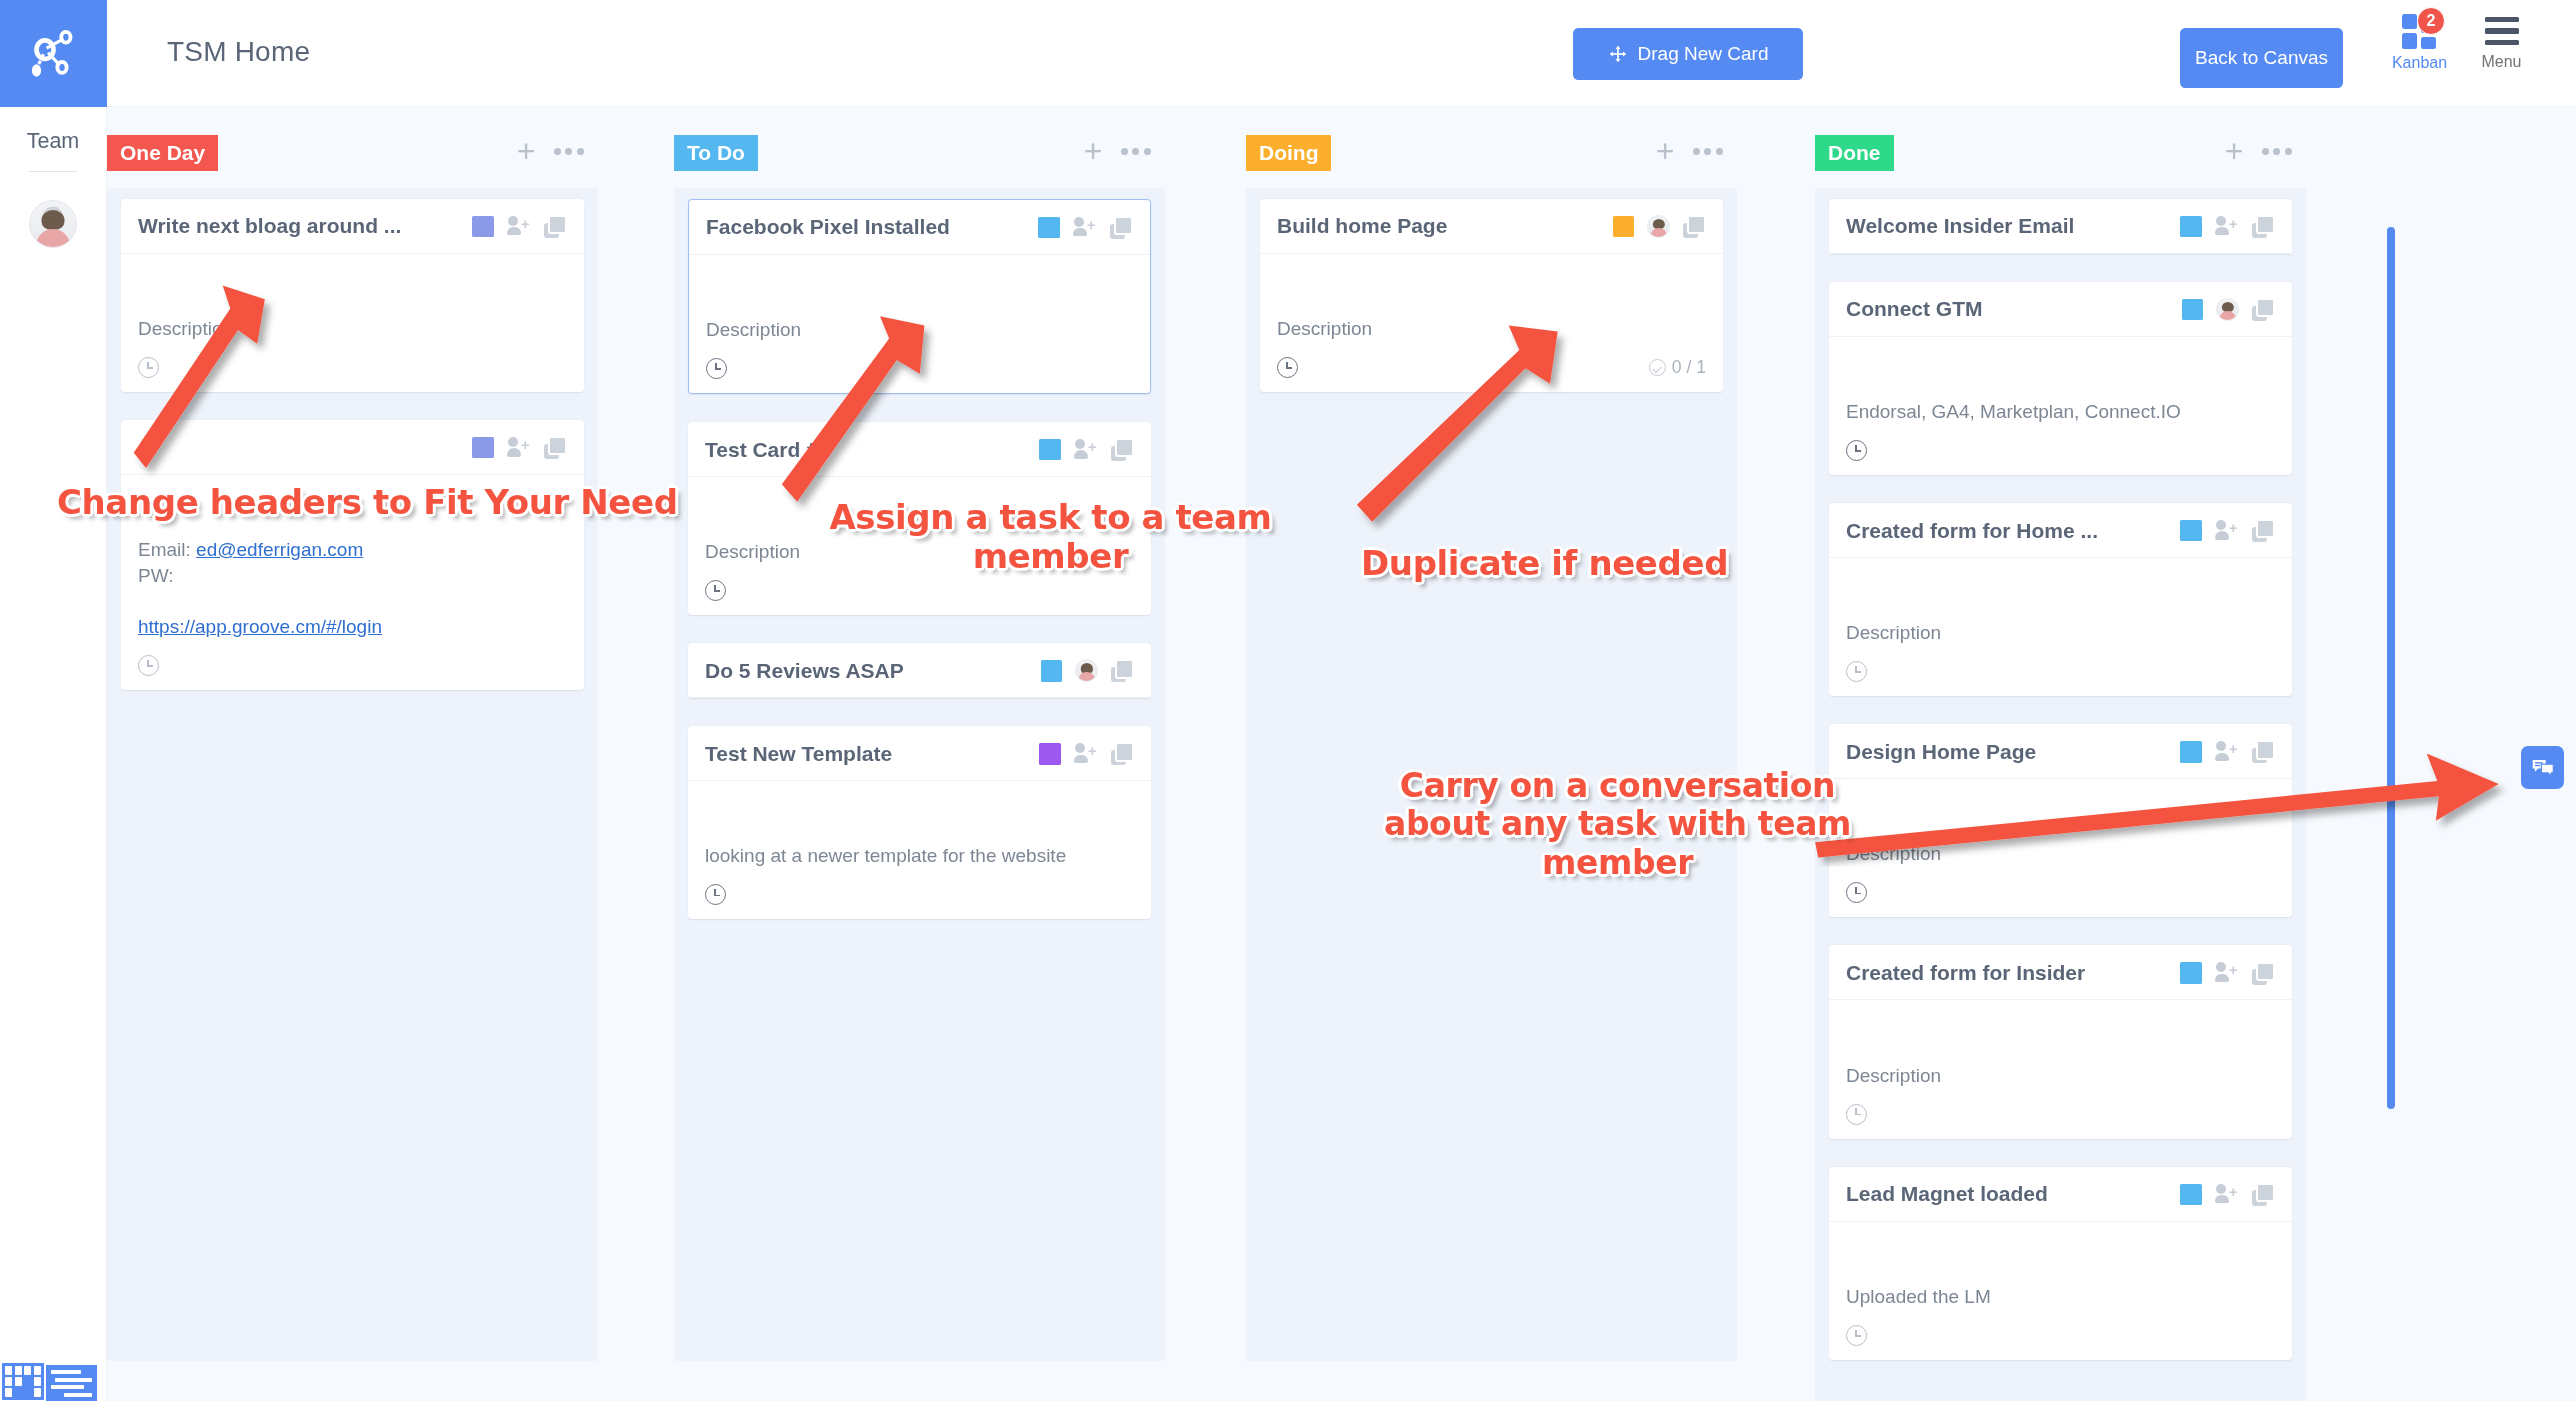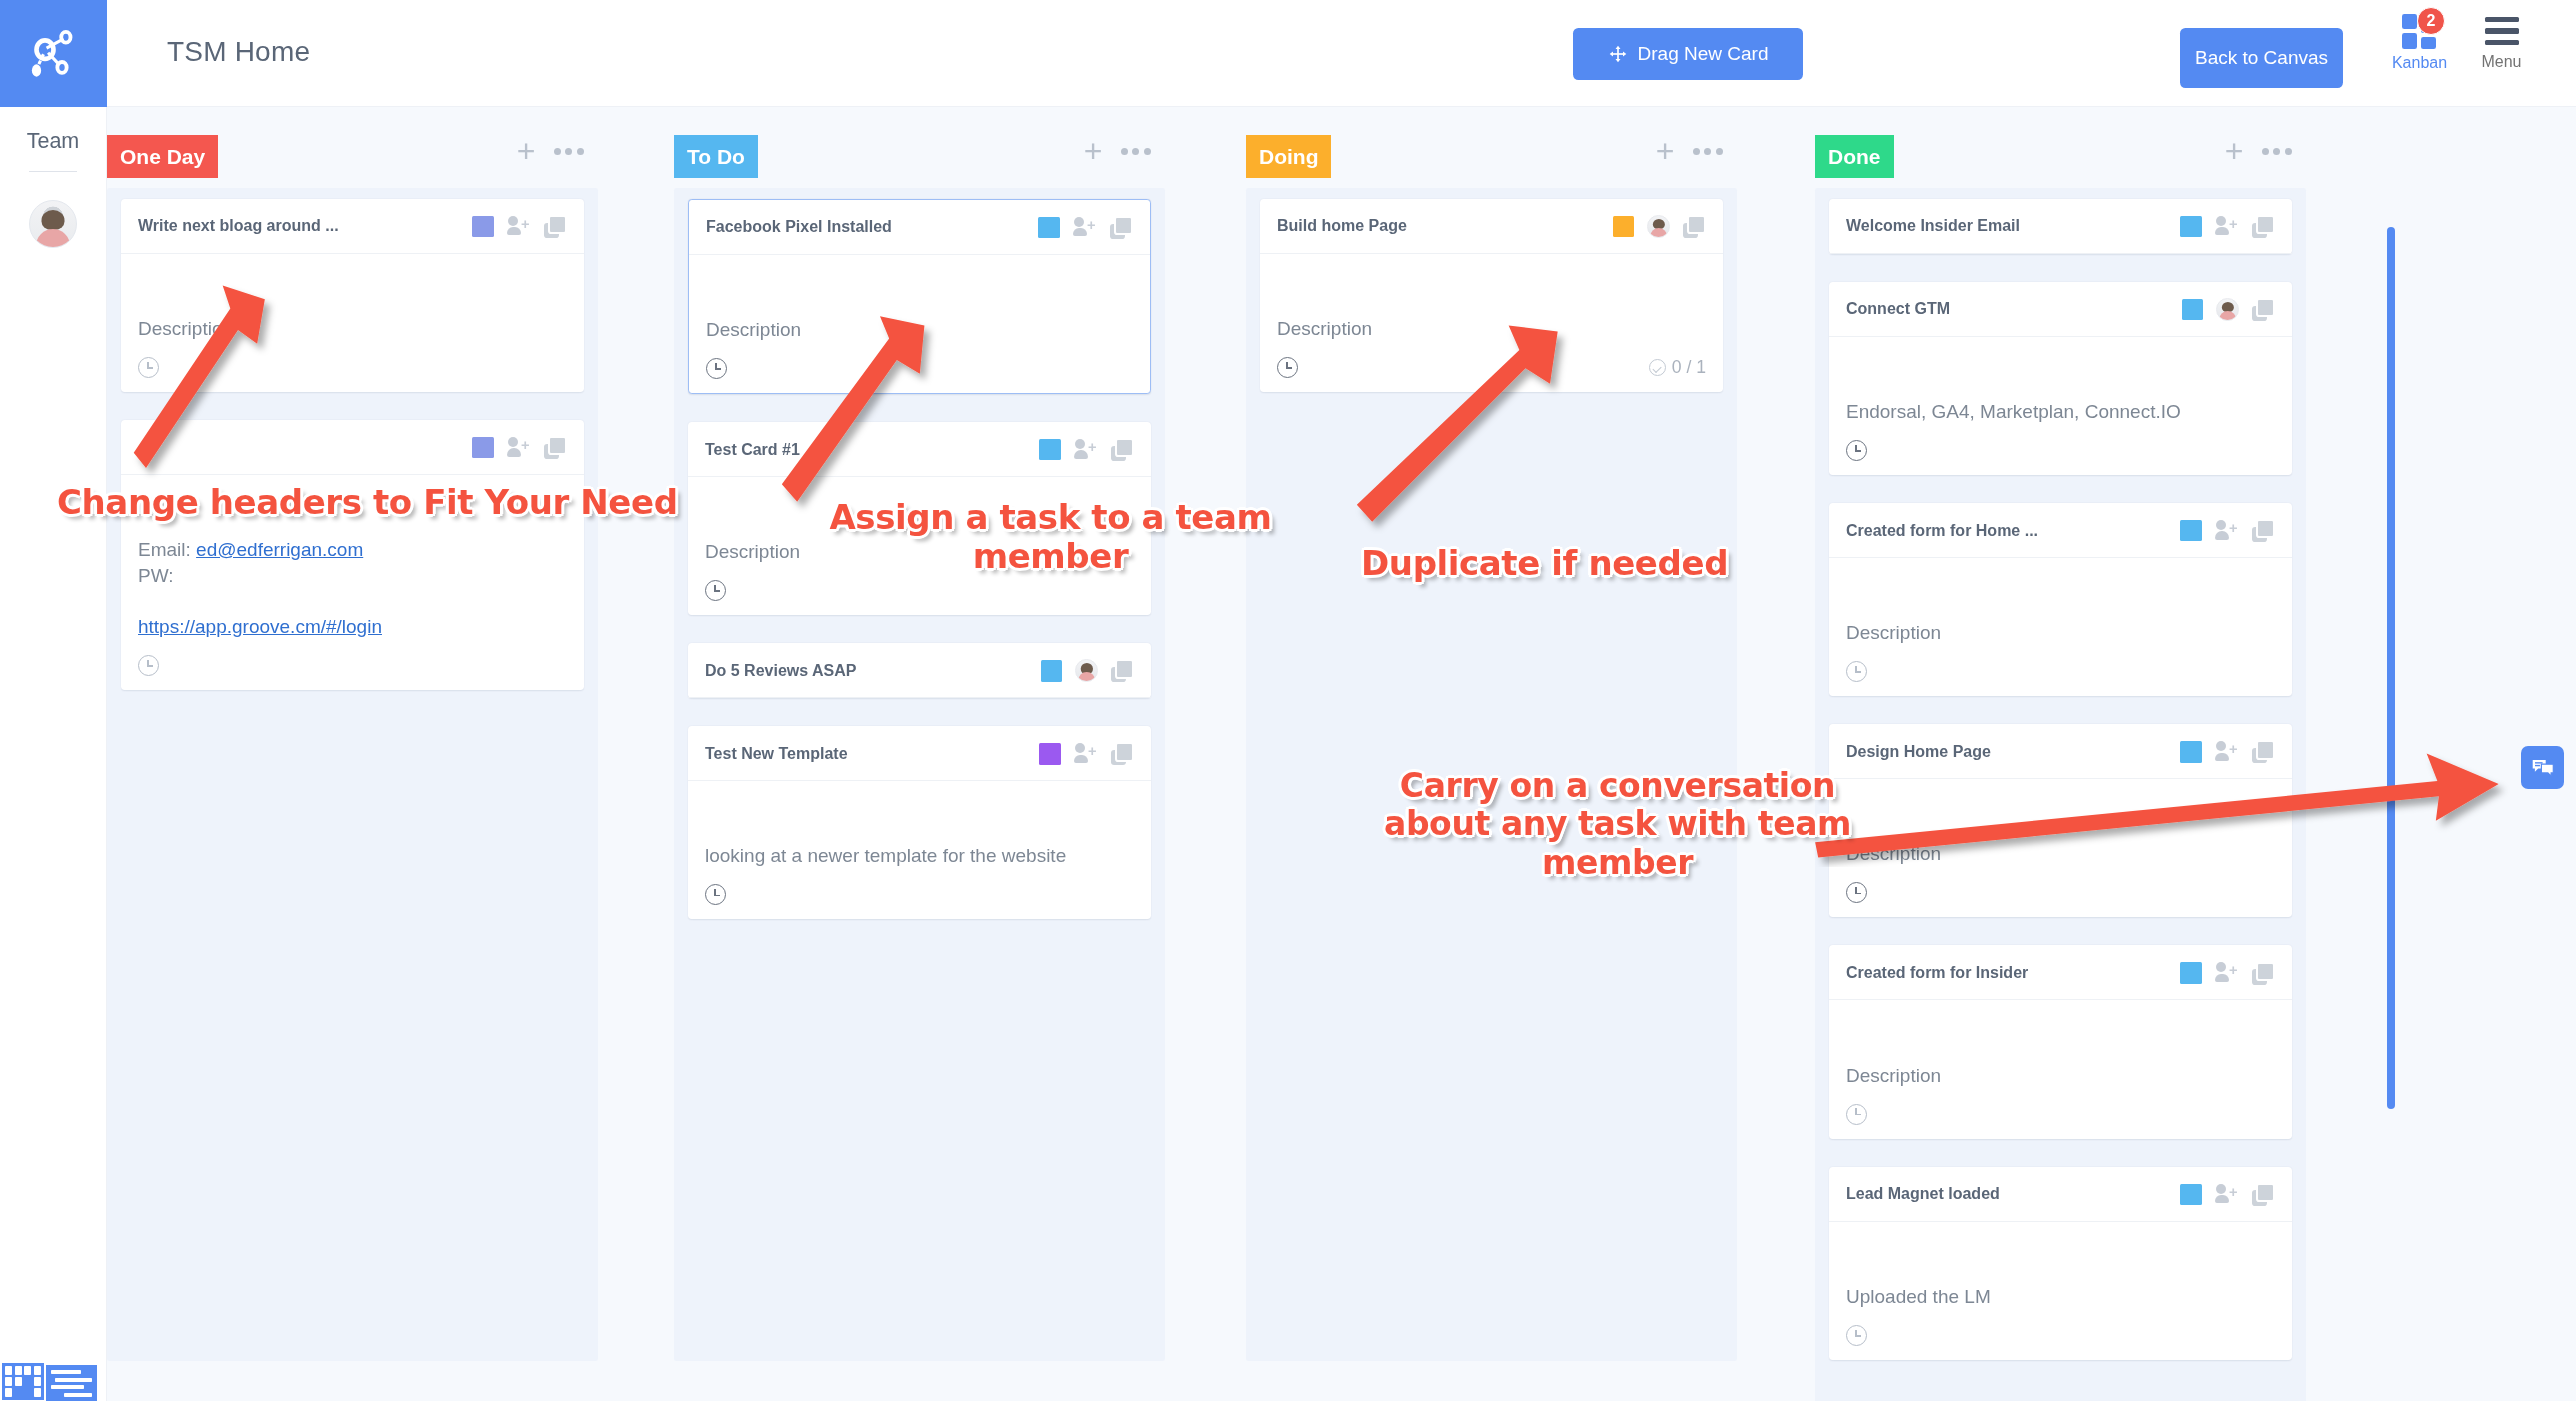--- a/index.html
+++ b/index.html
@@ -126,21 +126,21 @@
   .sb-icon2 b:nth-child(4){ width: 68%; margin-left:auto; }
 
   
   .board {
     position: absolute; left: 107px; top: 107px; width: 2469px; height: 1295px;
     background: #f6f9fd;
   }
   .column { position: absolute; top: 0; width: 491px; }
   .col-header { position: relative; height: 81px; }
   .col-chip {
-    position: absolute; left: 0; top: 28px; height: 43px;
+    position: absolute; left: 0; top: 28px; height: 36px;
     padding: 0 13px; display:flex; align-items:center;
     color: #fff; font-size: 21px; font-weight: 700; cursor: pointer;
   }
   .col-actions {
     position: absolute; right: 14px; top: 35px; display: flex; align-items: center; gap: 18.4px;
   }
   .plus-ic { font-size: 32px; color: #b9c1cc; line-height: 0.6; cursor: pointer; font-weight:300; }
   .dots-ic { display:flex; gap:4.6px; cursor:pointer; }
   .dots-ic i { width: 7px; height: 7px; border-radius: 50%; background:#b9c1cc; display:block; }
   .col-body {
@@ -151,21 +151,21 @@
   .card {
     background: #ffffff; border-radius: 3.8px; margin-bottom: 28px;
     box-shadow: 0 0.8px 1.5px rgba(30,50,90,.10);
   }
   .card.selected { border: 1.5px solid #9dbdf5; }
   .card-head {
     display: flex; align-items: center; padding: 15.3px 17px 14px;
     border-bottom: 0.8px solid #eef1f5; min-height: 55px;
   }
   .card-title {
-    flex: 1; font-size: 16px; color: #5a6677; font-weight: 600;
+    flex: 1; font-size: 21px; color: #5a6677; font-weight: 600;
     white-space: nowrap; overflow: hidden; text-overflow: ellipsis; padding-right: 20px;
   }
   .card-meta { display: flex; align-items: center; gap: 13px; flex-shrink: 0; }
   .swatch { width: 21.5px; height: 21.5px; border-radius: 1.5px; display:block; }
   .ic-assign { width: 24.5px; height: 21.5px; position: relative; cursor:pointer; }
   .ic-assign::before {
     content:""; position:absolute; left:1.5px; top:0; width:10px; height:10px;
     border-radius:50%; background:#c7cdd6;
   }
   .ic-assign::after {

